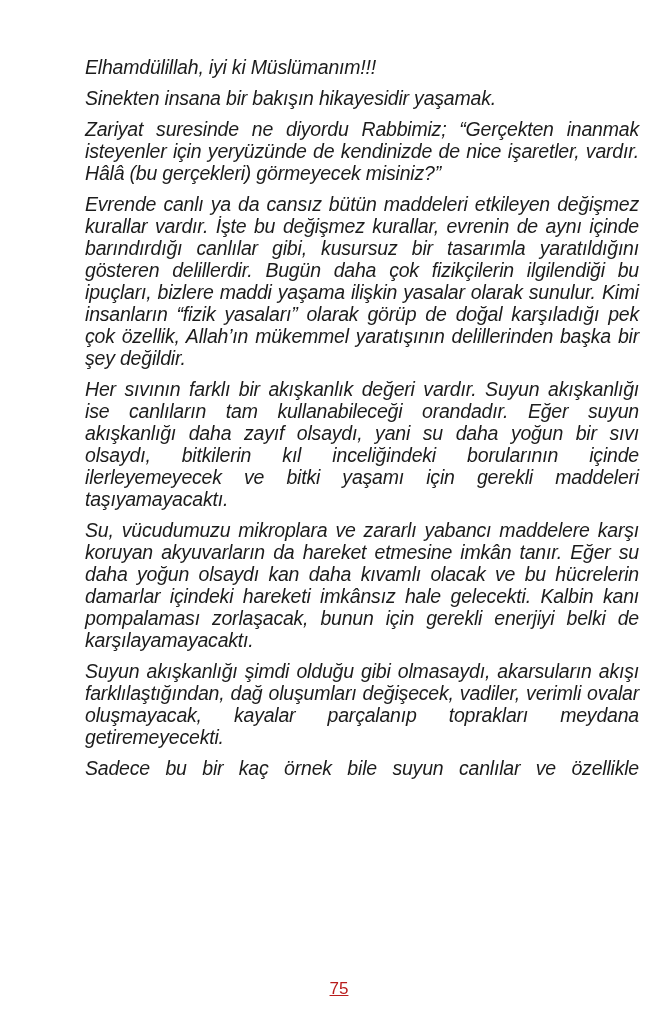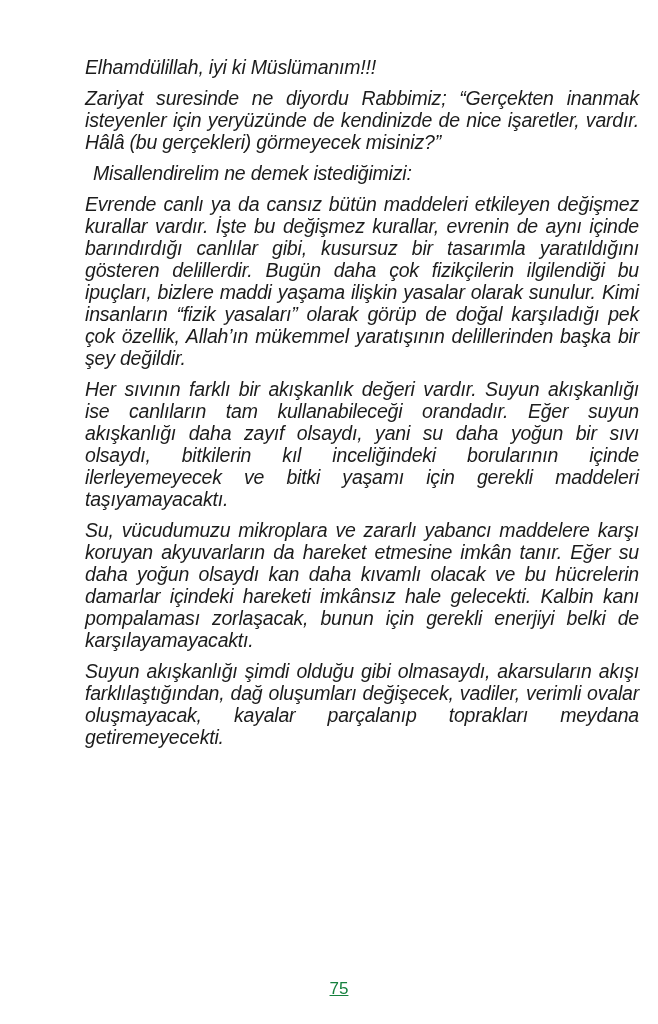--- a/index.html
+++ b/index.html
@@ -42,34 +42,35 @@
     position: absolute;
     top: 979px;
     left: 10px;
     width: 658px;
     text-align: center;
   }
   .page-number {
     font-style: normal;
     font-size: 17px;
     line-height: 20px;
-    color: #15803d;
+    color: #b91c1c;
     text-decoration: underline;
   }
 </style>
 </head>
 <body>
 
 <div class="page">
   <div class="text-block">
     <p class="para">Elhamdülillah, iyi ki Müslümanım!!!</p>
+    <p class="para">Sinekten insana bir bakışın hikayesidir yaşamak.</p>
     <p class="para">Zariyat suresinde ne diyordu Rabbimiz; “Gerçekten inanmak isteyenler için yeryüzünde de kendinizde de nice işaretler, vardır. Hâlâ (bu gerçekleri) görmeyecek misiniz?”</p>
-    <p class="para indent-sm">Misallendirelim ne demek istediğimizi:</p>
     <p class="para">Evrende canlı ya da cansız bütün maddeleri etkileyen değişmez kurallar vardır. İşte bu değişmez kurallar, evrenin de aynı içinde barındırdığı canlılar gibi, kusursuz bir tasarımla yaratıldığını gösteren delillerdir. Bugün daha çok fizikçilerin ilgilendiği bu ipuçları, bizlere maddi yaşama ilişkin yasalar olarak sunulur. Kimi insanların “fizik yasaları” olarak görüp de doğal karşıladığı pek çok özellik, Allah’ın mükemmel yaratışının delillerinden başka bir şey değildir.</p>
     <p class="para">Her sıvının farklı bir akışkanlık değeri vardır. Suyun akışkanlığı ise canlıların tam kullanabileceği orandadır. Eğer suyun akışkanlığı daha zayıf olsaydı, yani su daha yoğun bir sıvı olsaydı, bitkilerin kıl inceliğindeki borularının içinde ilerleyemeyecek ve bitki yaşamı için gerekli maddeleri taşıyamayacaktı.</p>
     <p class="para">Su, vücudumuzu mikroplara ve zararlı yabancı maddelere karşı koruyan akyuvarların da hareket etmesine imkân tanır. Eğer su daha yoğun olsaydı kan daha kıvamlı olacak ve bu hücrelerin damarlar içindeki hareketi imkânsız hale gelecekti. Kalbin kanı pompalaması zorlaşacak, bunun için gerekli enerjiyi belki de karşılayamayacaktı.</p>
     <p class="para">Suyun akışkanlığı şimdi olduğu gibi olmasaydı, akarsuların akışı farklılaştığından, dağ oluşumları değişecek, vadiler, verimli ovalar oluşmayacak, kayalar parçalanıp toprakları meydana getiremeyecekti.</p>
+    <p class="para justify-last">Sadece bu bir kaç örnek bile suyun canlılar ve özellikle</p>
   </div>
 
   <div class="footer">
     <span class="page-number">75</span>
   </div>
 </div>
 
 </body></html>

